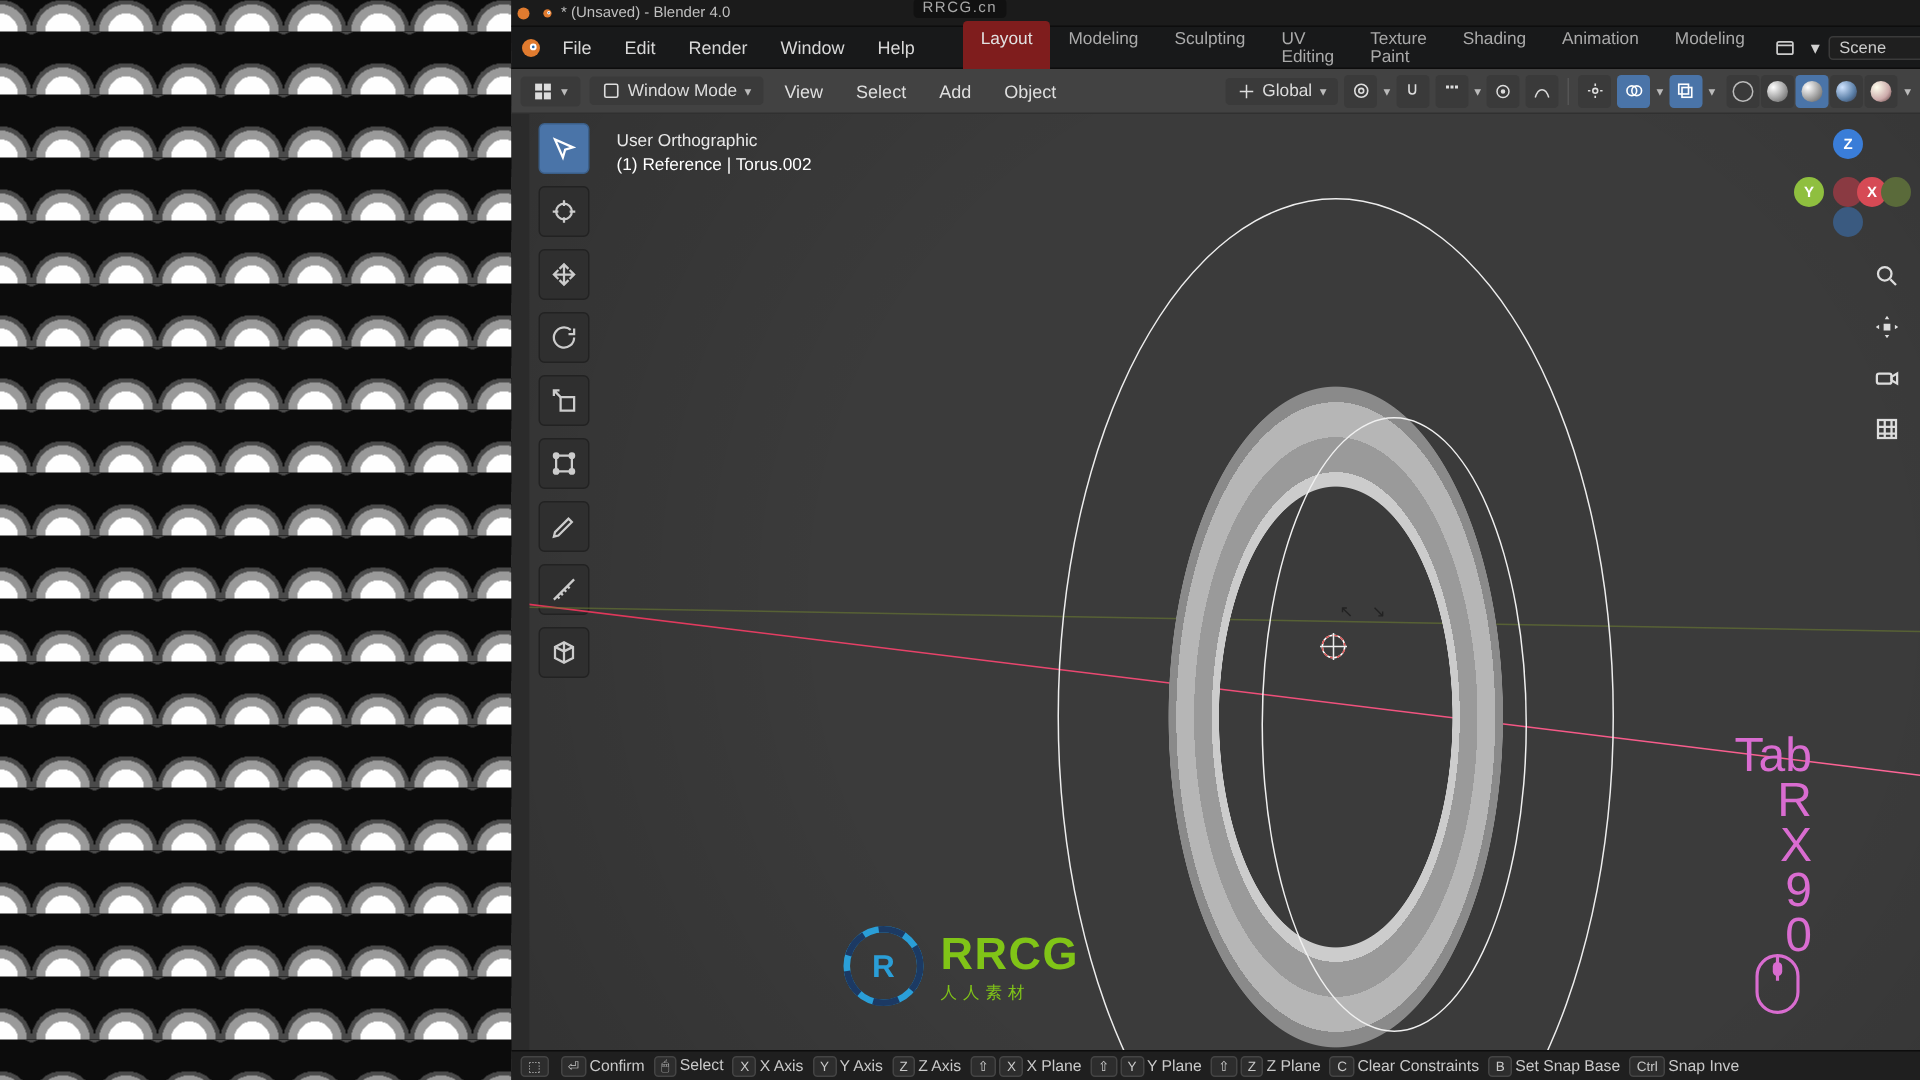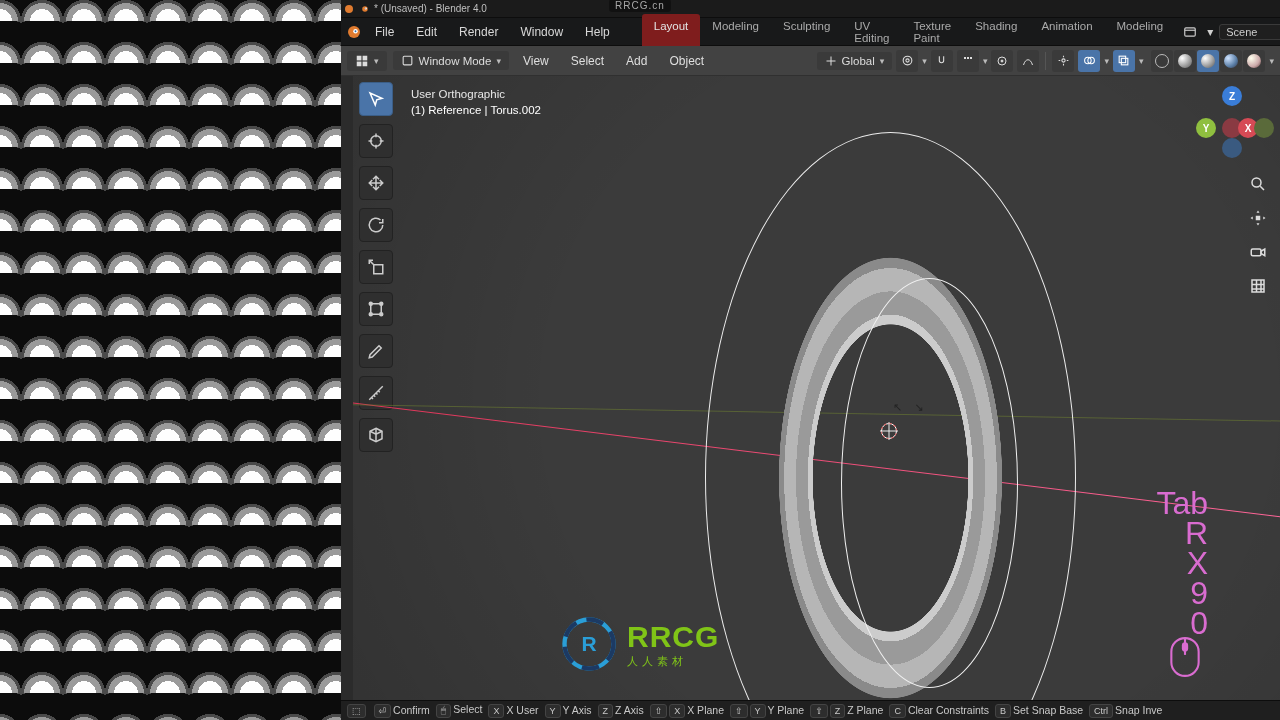--- a/index.html
+++ b/index.html
@@ -440,21 +440,21 @@
             <text x="32" y="40" text-anchor="middle" fill="#2aa4e0" font-size="24" font-weight="bold">R</text>
           </svg>
         <div class="txt"><span>RRCG</span><small>人人素材</small></div>
       </div>
     </div>
 
     <div class="bottombar">
       <span class="kb">⬚</span>
       <span><span class="kb">⏎</span><span>Confirm</span></span>
       <span><span class="kb">🖱</span><span>Select</span></span>
-      <span><span class="kb">X</span><span>X User</span></span>
+      <span><span class="kb">X</span><span>X Axis</span></span>
       <span><span class="kb">Y</span><span>Y Axis</span></span>
       <span><span class="kb">Z</span><span>Z Axis</span></span>
       <span><span class="kb">⇧</span><span class="kb">X</span><span>X Plane</span></span>
       <span><span class="kb">⇧</span><span class="kb">Y</span><span>Y Plane</span></span>
       <span><span class="kb">⇧</span><span class="kb">Z</span><span>Z Plane</span></span>
       <span><span class="kb">C</span><span>Clear Constraints</span></span>
       <span><span class="kb">B</span><span>Set Snap Base</span></span>
       <span><span class="kb">Ctrl</span><span>Snap Inve</span></span>
     </div>
 

